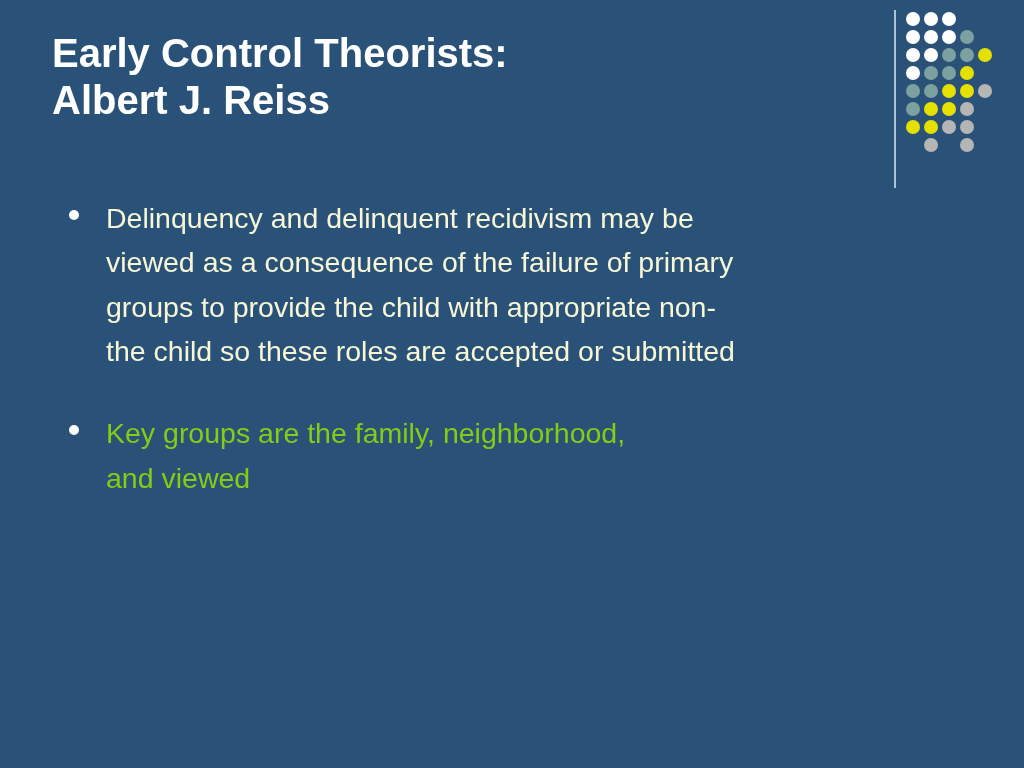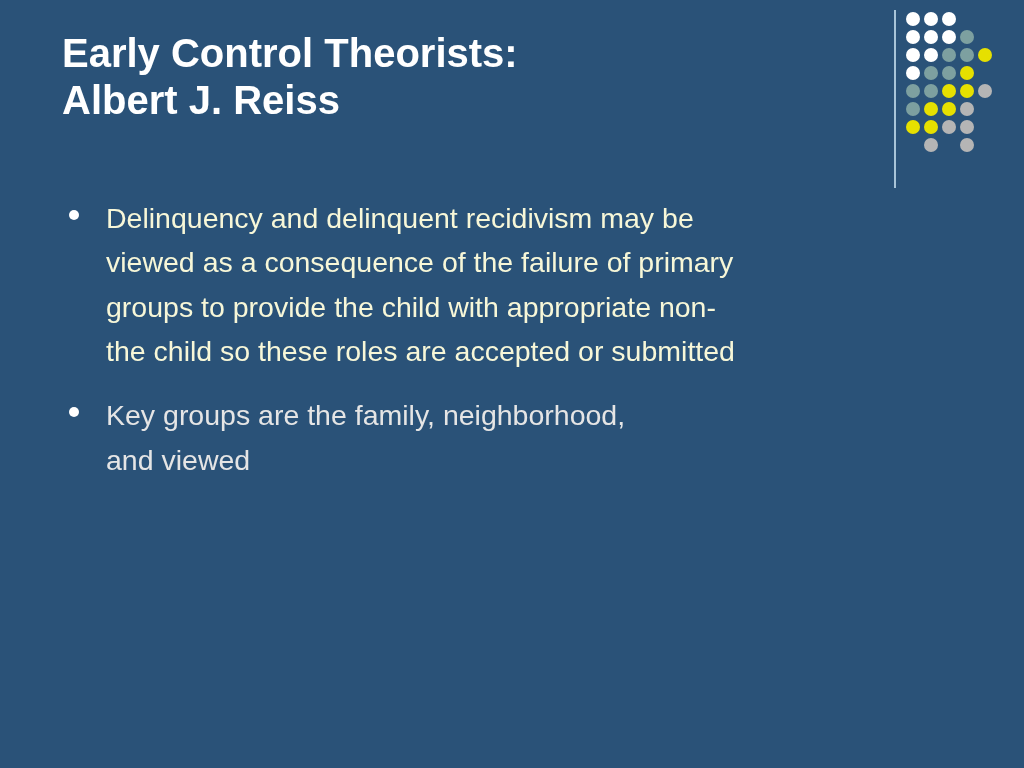--- a/index.html
+++ b/index.html
@@ -46,21 +46,21 @@
   .deco-dots .dot {
     position: absolute;
     width: 14px;
     height: 14px;
     border-radius: 50%;
   }
 
   
   .title {
     position: absolute;
-    left: 62px;
+    left: 52px;
     top: 30px;
     width: 790px;
     color: #ffffff;
     font-size: 40px;
     font-weight: bold;
     line-height: 1.17;
     letter-spacing: 0px;
   }
   .title-line { display: block; white-space: pre; }
 
@@ -70,21 +70,21 @@
     left: 62px;
     top: 196px;
     width: 900px;
   }
   .bullet {
     position: relative;
     padding-left: 44px;
     color: #f7f7d8;
     font-size: 28.5px;
     line-height: 1.555;
-    margin-bottom: 20px;
+    margin-bottom: 38px;
   }
   .bullet:last-child { margin-bottom: 0; }
   .bullet-marker {
     position: absolute;
     left: 7px;
     top: 14px;
     width: 10px;
     height: 10px;
     border-radius: 50%;
     background: #ffffff;
@@ -107,21 +107,21 @@
     <div class="bullet" style="color: rgb(247, 247, 216);">
       <span class="bullet-marker"></span>
       <span class="bullet-text">
         <span class="ln">Delinquency and delinquent recidivism may be</span>
         <span class="ln">viewed as a consequence of the failure of primary</span>
         <span class="ln">groups to provide the child with appropriate non-</span>
         <span class="ln">the child so these roles are accepted or submitted</span>
       </span>
     </div>
 
-    <div class="bullet" style="color: #e5e5e5;">
+    <div class="bullet" style="color: #84cc16;">
       <span class="bullet-marker"></span>
       <span class="bullet-text">
         <span class="ln">Key groups are the family, neighborhood,</span>
         <span class="ln">and viewed</span>
       </span>
     </div>
 
   </div>
 
   <div class="deco">

